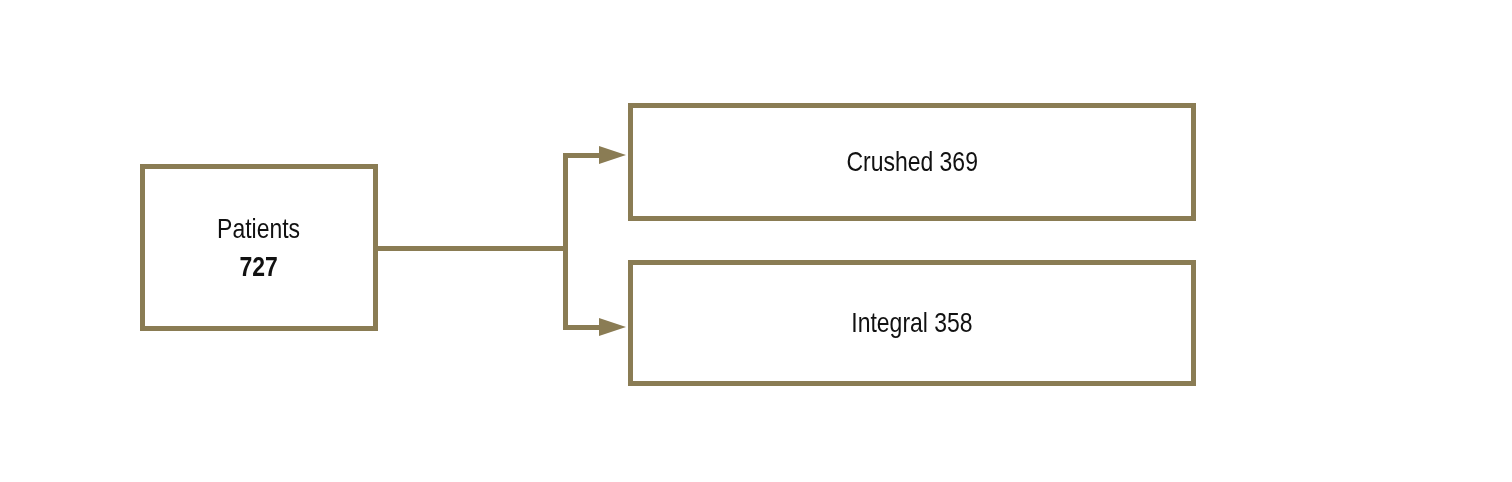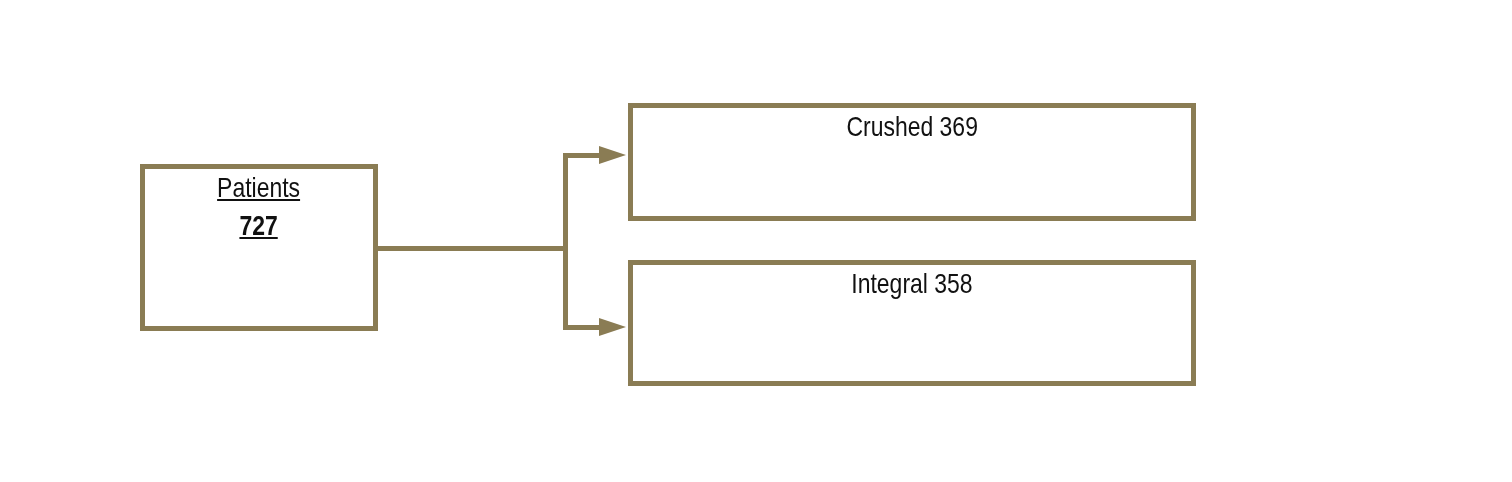--- a/index.html
+++ b/index.html
@@ -15,26 +15,27 @@
     font-family: "Liberation Sans", sans-serif;
     color: var(--text-color, #111111);
     overflow: hidden;
   }
   .node {
     position: absolute;
     box-sizing: border-box;
     border: 5px solid var(--line-color, #8a7c54);
     background: #ffffff;
     display: flex;
+    align-items: center;
     justify-content: center;
     text-align: center;
   }
   .node-patients {
     left: 140px; top: 164px;
-    width: 238px; height: 167px; text-decoration: underline;
+    width: 238px; height: 167px;
   }
   .node-crushed {
     left: 628px; top: 103px;
     width: 568px; height: 118px;
   }
   .node-integral {
     left: 628px; top: 260px;
     width: 568px; height: 126px;
   }
   .txt {

